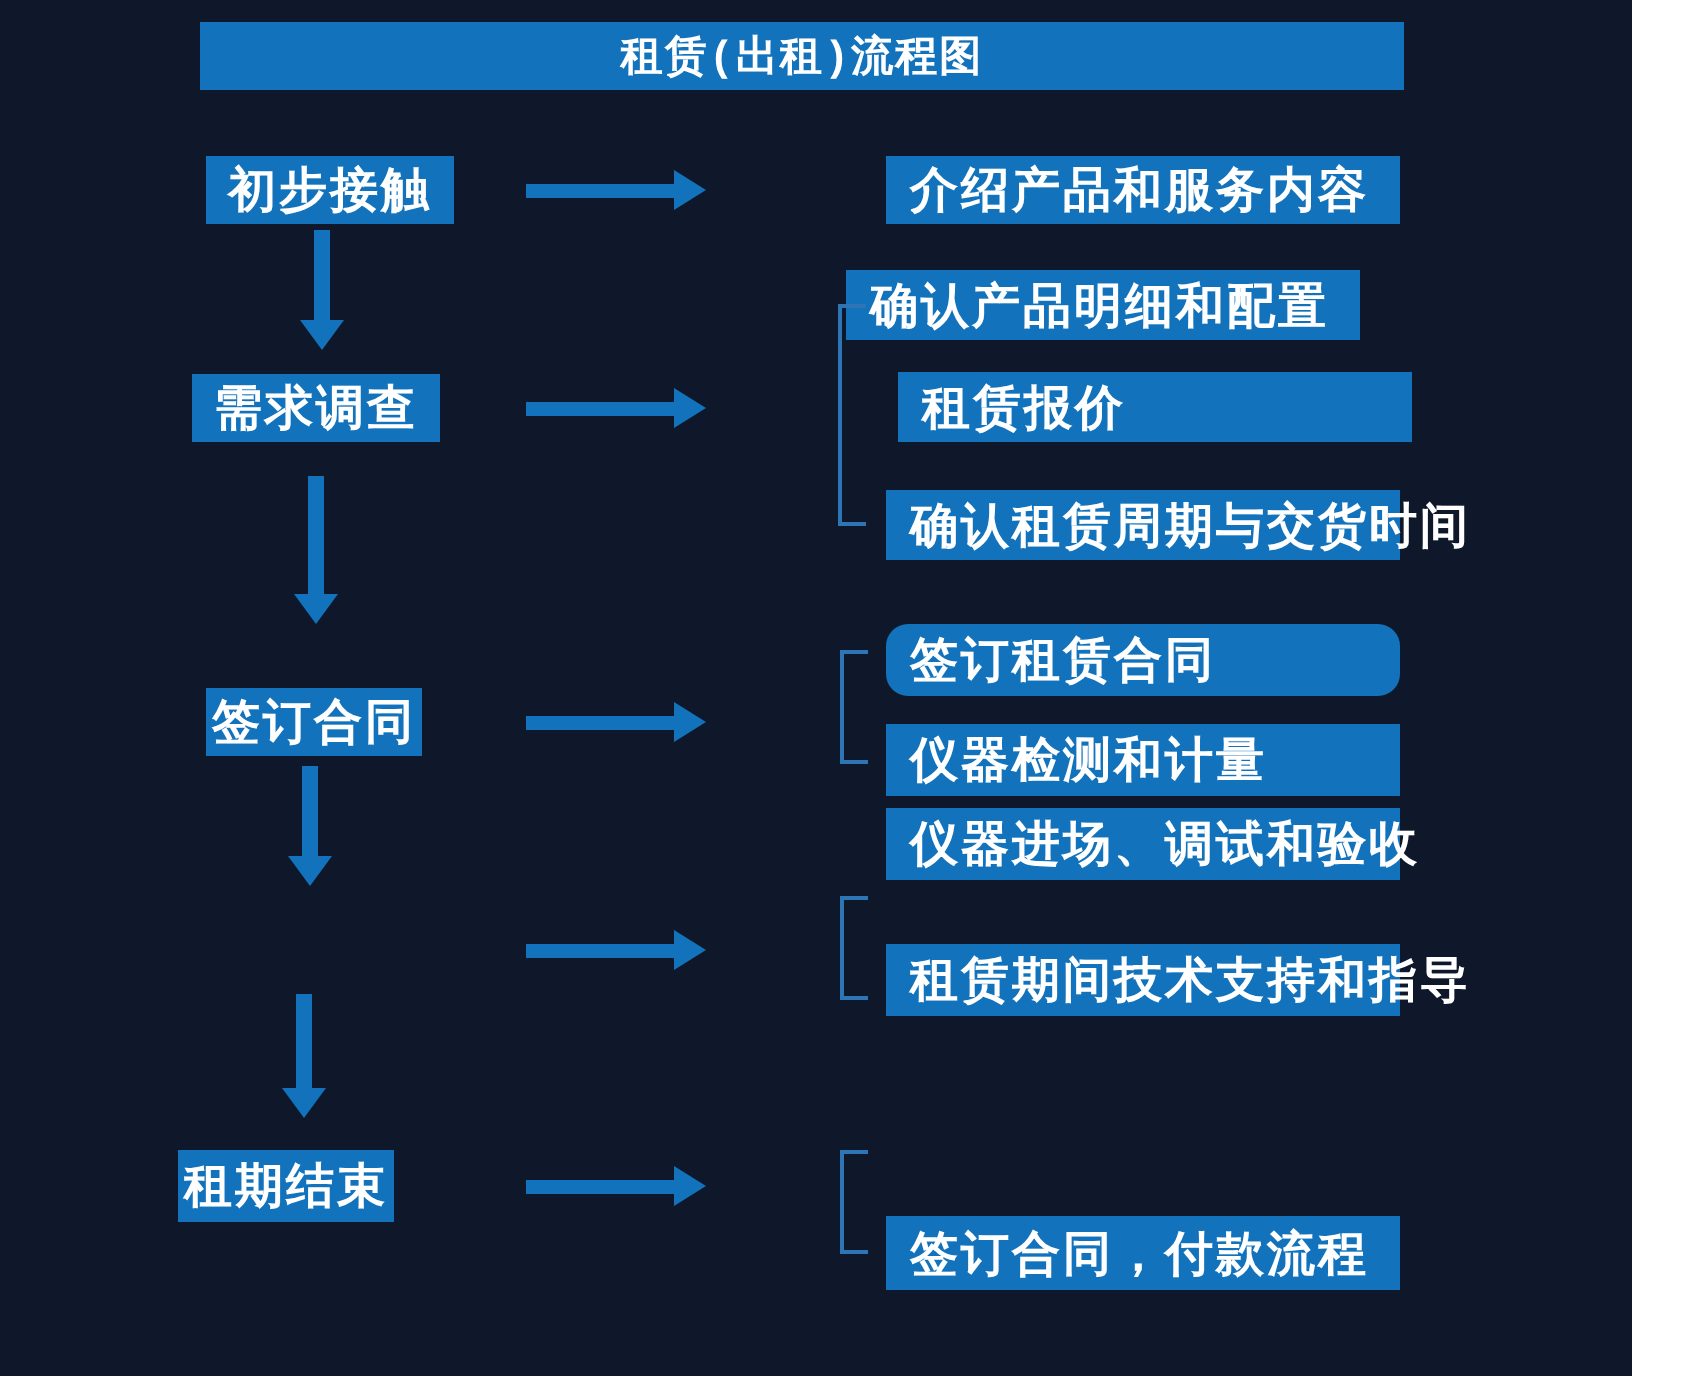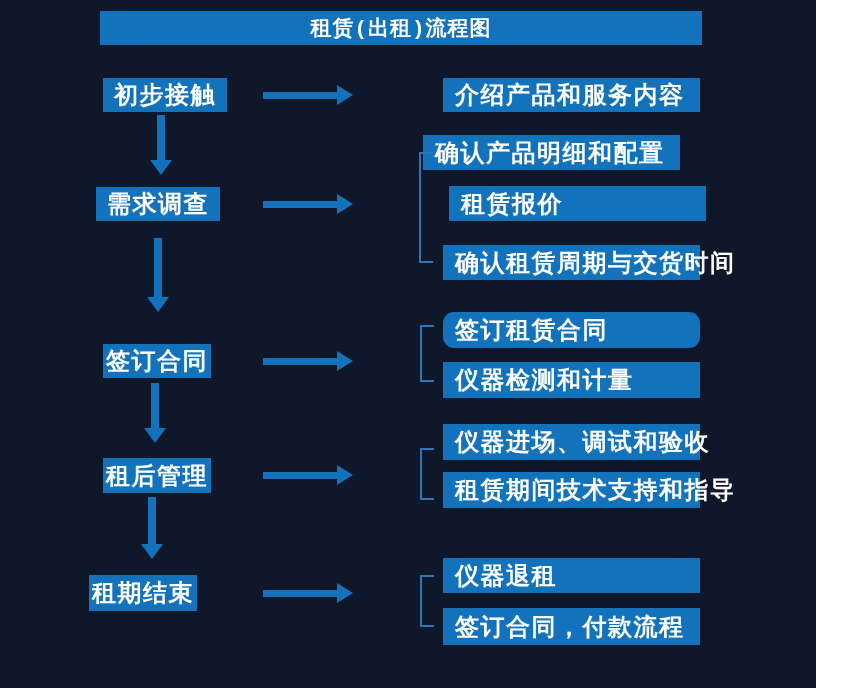--- a/index.html
+++ b/index.html
@@ -92,36 +92,34 @@
 </head>
 <body>
 
 <div class="canvas">
 
   <div class="box title-bar" style="left:100px; top:11px; width:602px; height:34px;">租赁(出租)流程图</div>
 
   <div class="box left-box" style="left:103px; top:78px; width:124px; height:34px;">初步接触</div>
   <div class="box left-box" style="left:96px; top:187px; width:124px; height:34px;">需求调查</div>
   <div class="box left-box" style="left:103px; top:344px; width:108px; height:34px;">签订合同</div>
-  <div class="box left-box" style="left:103px; top:458px; width:108px; height:35px;">租后管理</div>
   <div class="box left-box" style="left:89px; top:575px; width:108px; height:36px;">租期结束</div>
 
   <div class="box right-box" style="left:443px; top:78px; width:257px; height:34px;">介绍产品和服务内容</div>
 
   <div class="box right-box" style="left:423px; top:135px; width:257px; height:35px;">确认产品明细和配置</div>
   <div class="box right-box" style="left:449px; top:186px; width:257px; height:35px;">租赁报价</div>
   <div class="box right-box" style="left:443px; top:245px; width:257px; height:35px;">确认租赁周期与交货时间</div>
 
   <div class="box right-box" style="left:443px; top:312px; width:257px; height:36px;border-radius:11px;">签订租赁合同</div>
   <div class="box right-box" style="left:443px; top:362px; width:257px; height:36px;">仪器检测和计量</div>
 
-  <div class="box right-box" style="left:443px; top:424px; width:257px; height:36px;">仪器进场、调试和验收</div>
+  <div class="box right-box" style="left:443px; top:404px; width:257px; height:36px;">仪器进场、调试和验收</div>
   <div class="box right-box" style="left:443px; top:472px; width:257px; height:36px;">租赁期间技术支持和指导</div>
 
-  <div class="box right-box" style="left:443px; top:558px; width:257px; height:35px;">仪器退租</div>
   <div class="box right-box" style="left:443px; top:608px; width:257px; height:37px;">签订合同，付款流程</div>
 
   <div class="h-arrow" style="left:263px; top:85px;">
     <div class="shaft"></div>
     <div class="head"></div>
   </div>
   <div class="h-arrow" style="left:263px; top:194px;">
     <div class="shaft"></div>
     <div class="head"></div>
   </div>

